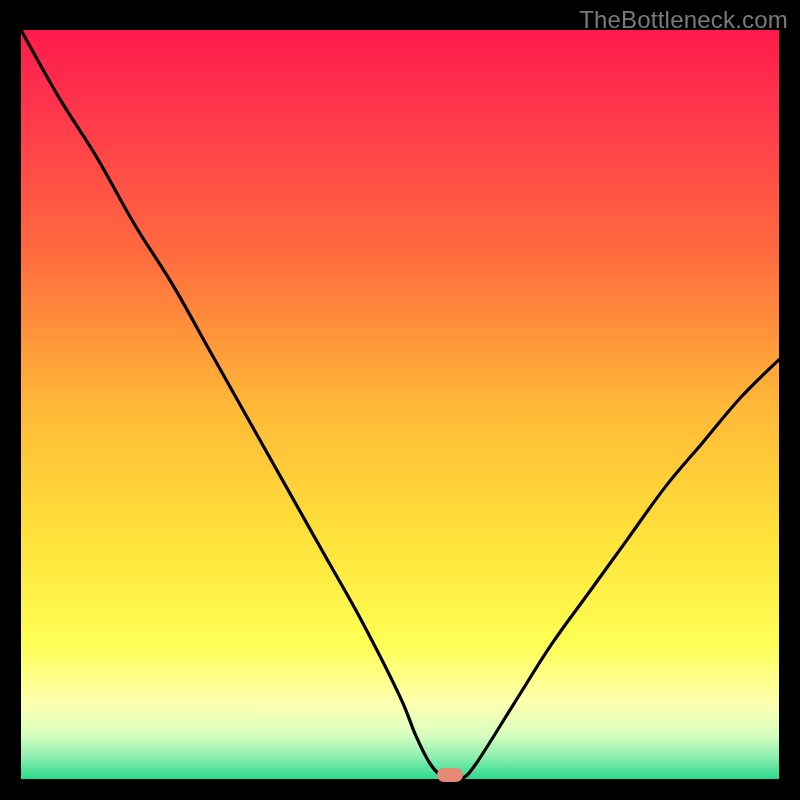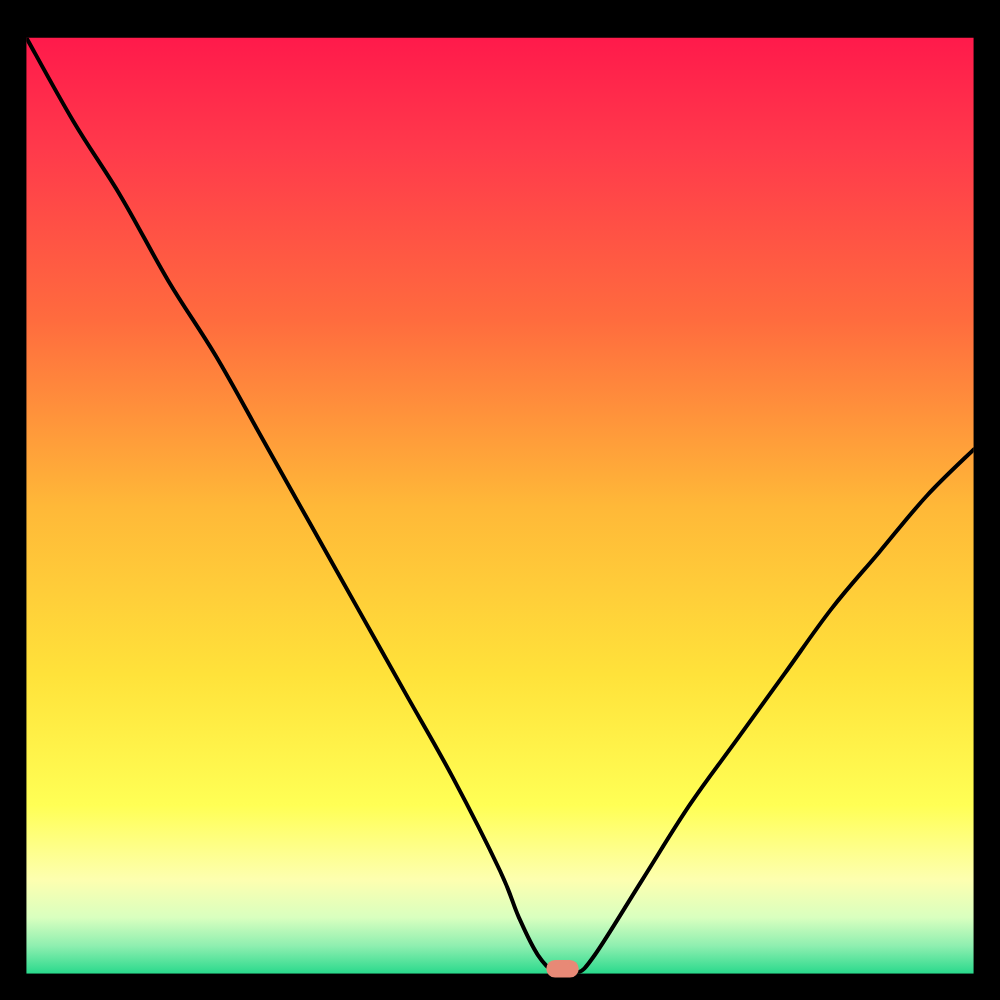--- a/index.html
+++ b/index.html
@@ -50,20 +50,21 @@
     background: #e88976;
     transform: translate(-50%, -50%);
     z-index: 5;
   }
 </style>
 </head>
 <body>
 
 <div class="figure">
 
+  <div class="watermark">TheBottleneck.com</div>
 
   <div class="plot-area">
 
     <svg class="gradient-bg" viewBox="0 0 758 749" preserveAspectRatio="none">
       <defs>
         <linearGradient id="bg-grad" x1="0" y1="0" x2="0" y2="1">
         <stop offset="0%" stop-color="#ff1a4b"></stop>
             <stop offset="12%" stop-color="#ff3a4b"></stop>
             <stop offset="30%" stop-color="#ff6b3e"></stop>
             <stop offset="50%" stop-color="#ffb838"></stop>

